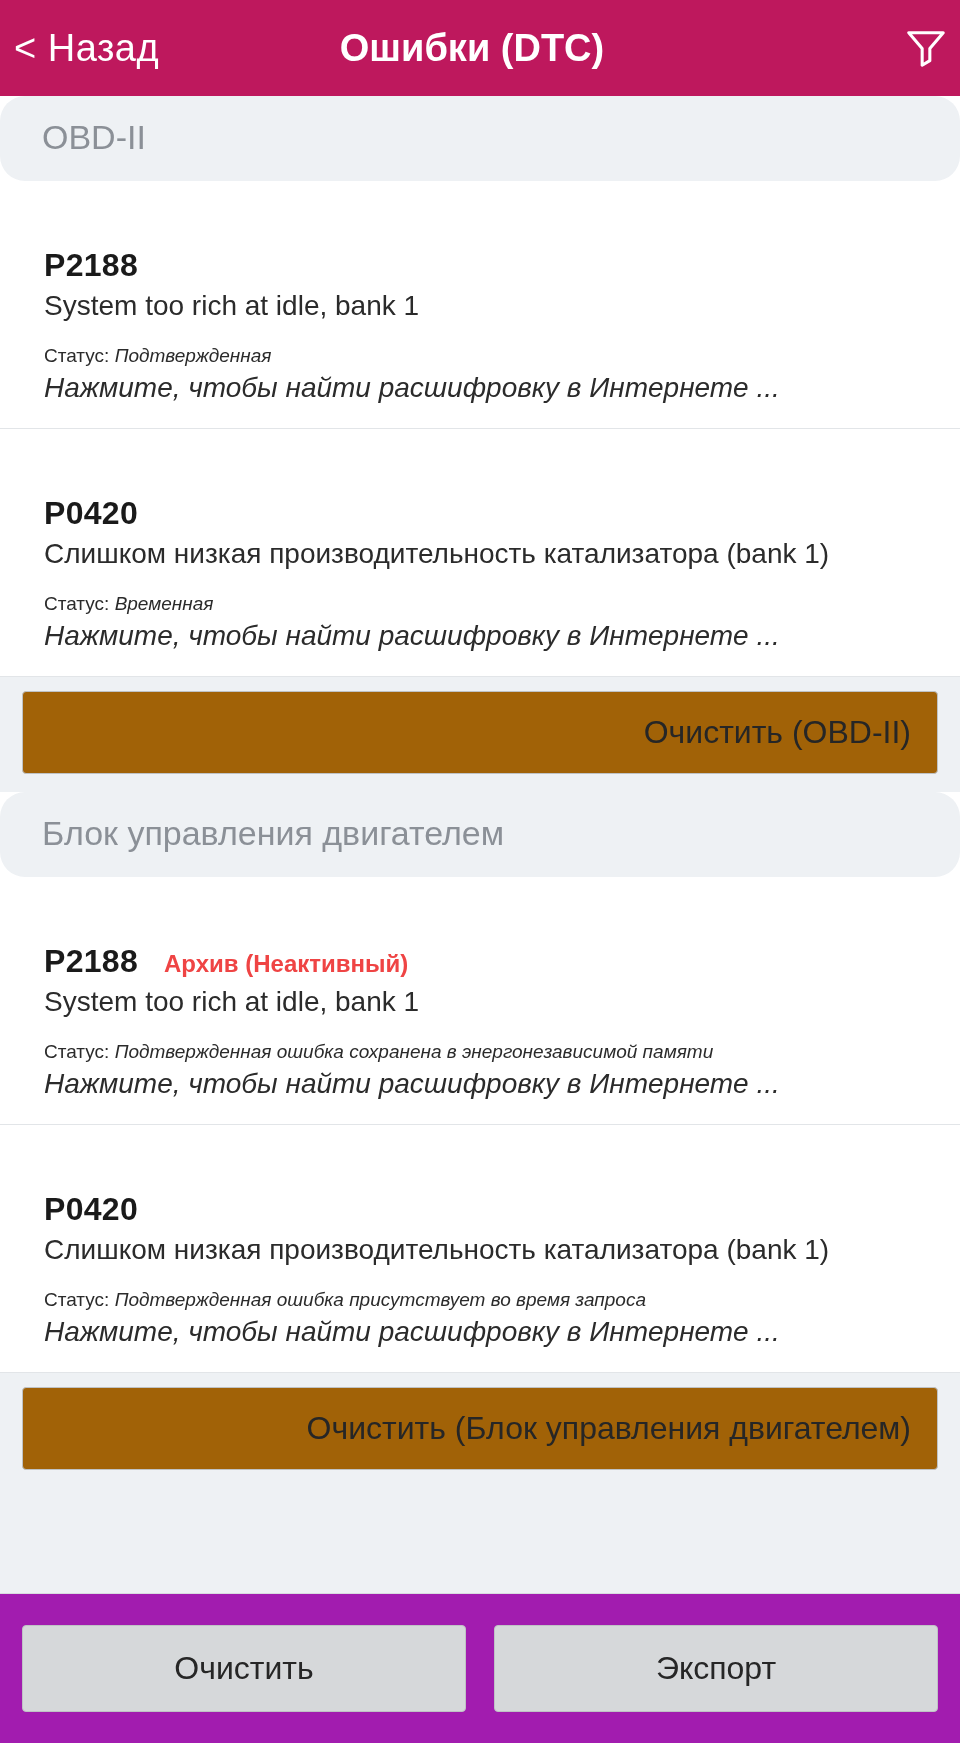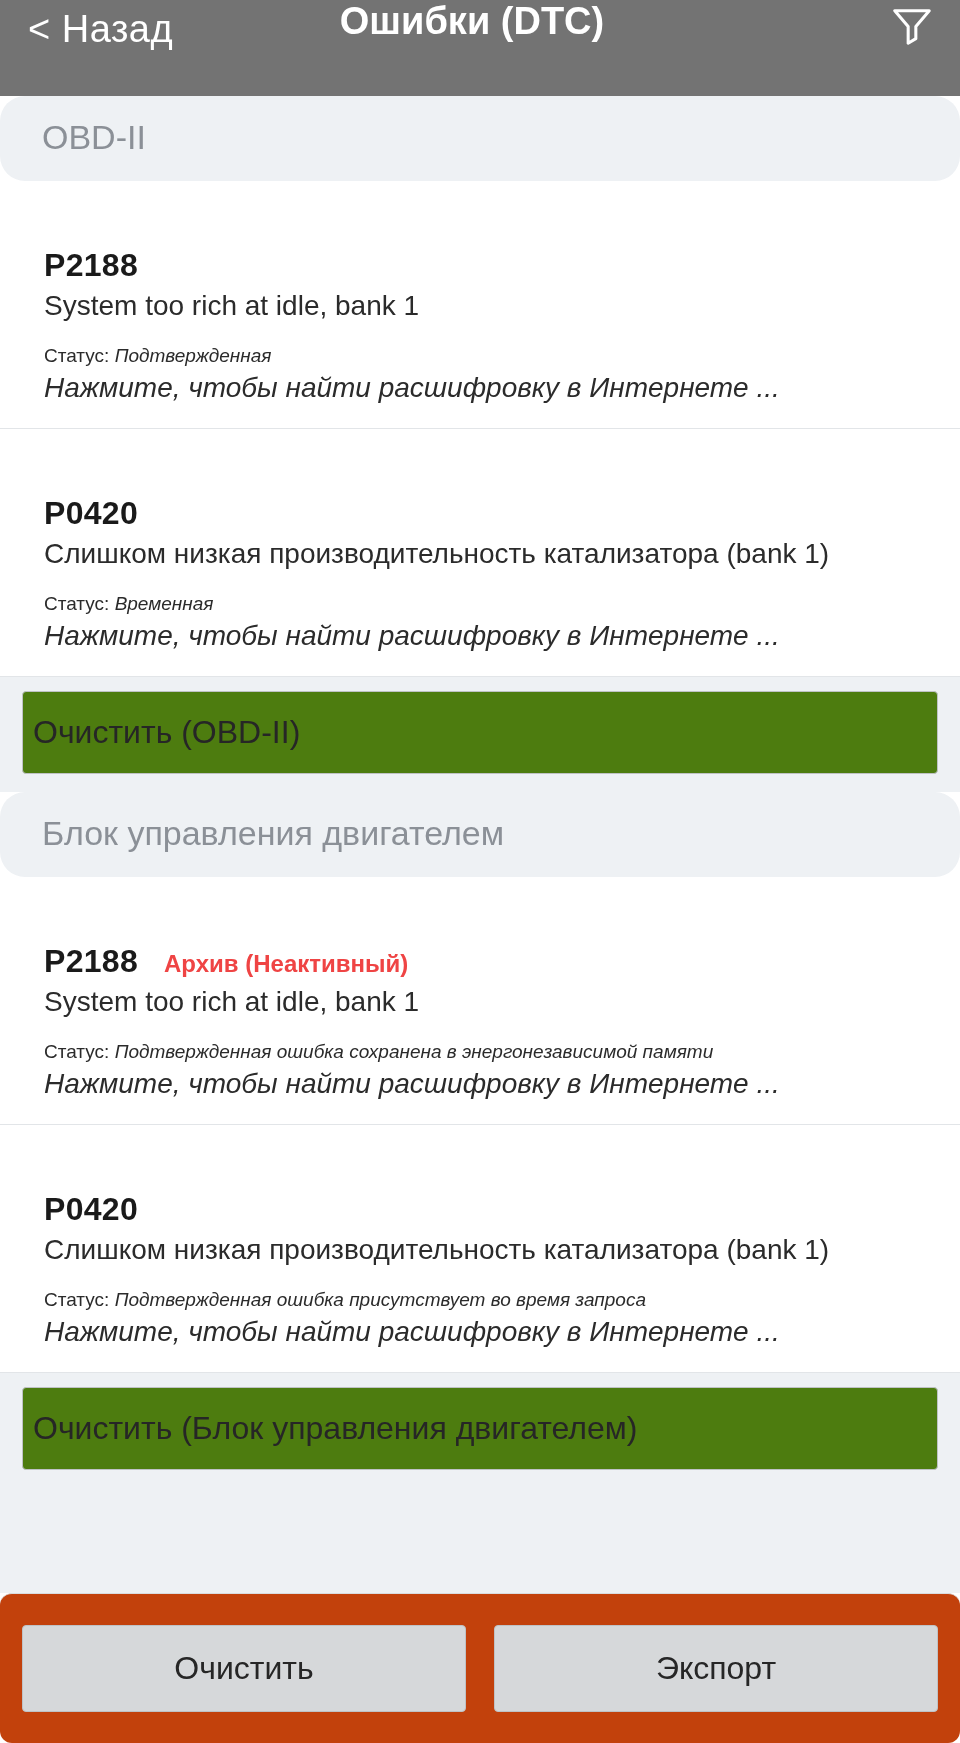--- a/index.html
+++ b/index.html
@@ -16,25 +16,25 @@
     display: flex;
     flex-direction: column;
     background: #ffffff;
     overflow: hidden;
   }
 
   
   .appbar {
     height: 96px;
     min-height: 96px;
-    background: #737373;
-    display: flex;
-    align-items: flex-start;
+    background: #be185d;
+    display: flex;
+    align-items: center;
     position: relative;
-    padding: 0 22px;
+    padding: 0 8px;
     color: #ffffff;
   }
   .back-btn {
     font-size: 38px;
     color: #ffffff;
     letter-spacing: 0.5px;
     white-space: nowrap;
     cursor: pointer;
     padding: 8px 6px;
   }
@@ -122,48 +122,47 @@
     margin-top: 2px;
   }
 
   .clear-row {
     background: #eef1f4;
     padding: 14px 22px 18px 22px;
   }
   .clear-btn {
     display: block;
     width: 100%;
-    background: #4d7c0f;
+    background: #a16207;
     border: 1px solid #bfc2c5;
     border-radius: 4px;
     color: #262626;
     font-size: 32px;
     font-family: "Liberation Sans", sans-serif;
-    padding: 22px 10px;
-    text-align: left;
+    padding: 22px 26px;
+    text-align: right;
     cursor: pointer;
   }
 
   .filler {
     flex: 1;
     background: #eef1f4;
     min-height: 40px;
   }
 
   
   .bottombar {
     height: 150px;
     min-height: 150px;
-    background: #c2410c;
+    background: #a21caf;
     border-top: 1px solid #d9dcdf;
     display: flex;
     align-items: center;
     gap: 28px;
     padding: 0 22px;
-    border-radius: 12px;
   }
   .bottom-btn {
     flex: 1;
     background: #d6d8da;
     border: 1px solid #bfc2c5;
     border-radius: 4px;
     color: #262626;
     font-size: 32px;
     font-family: "Liberation Sans", sans-serif;
     padding: 24px 8px;

